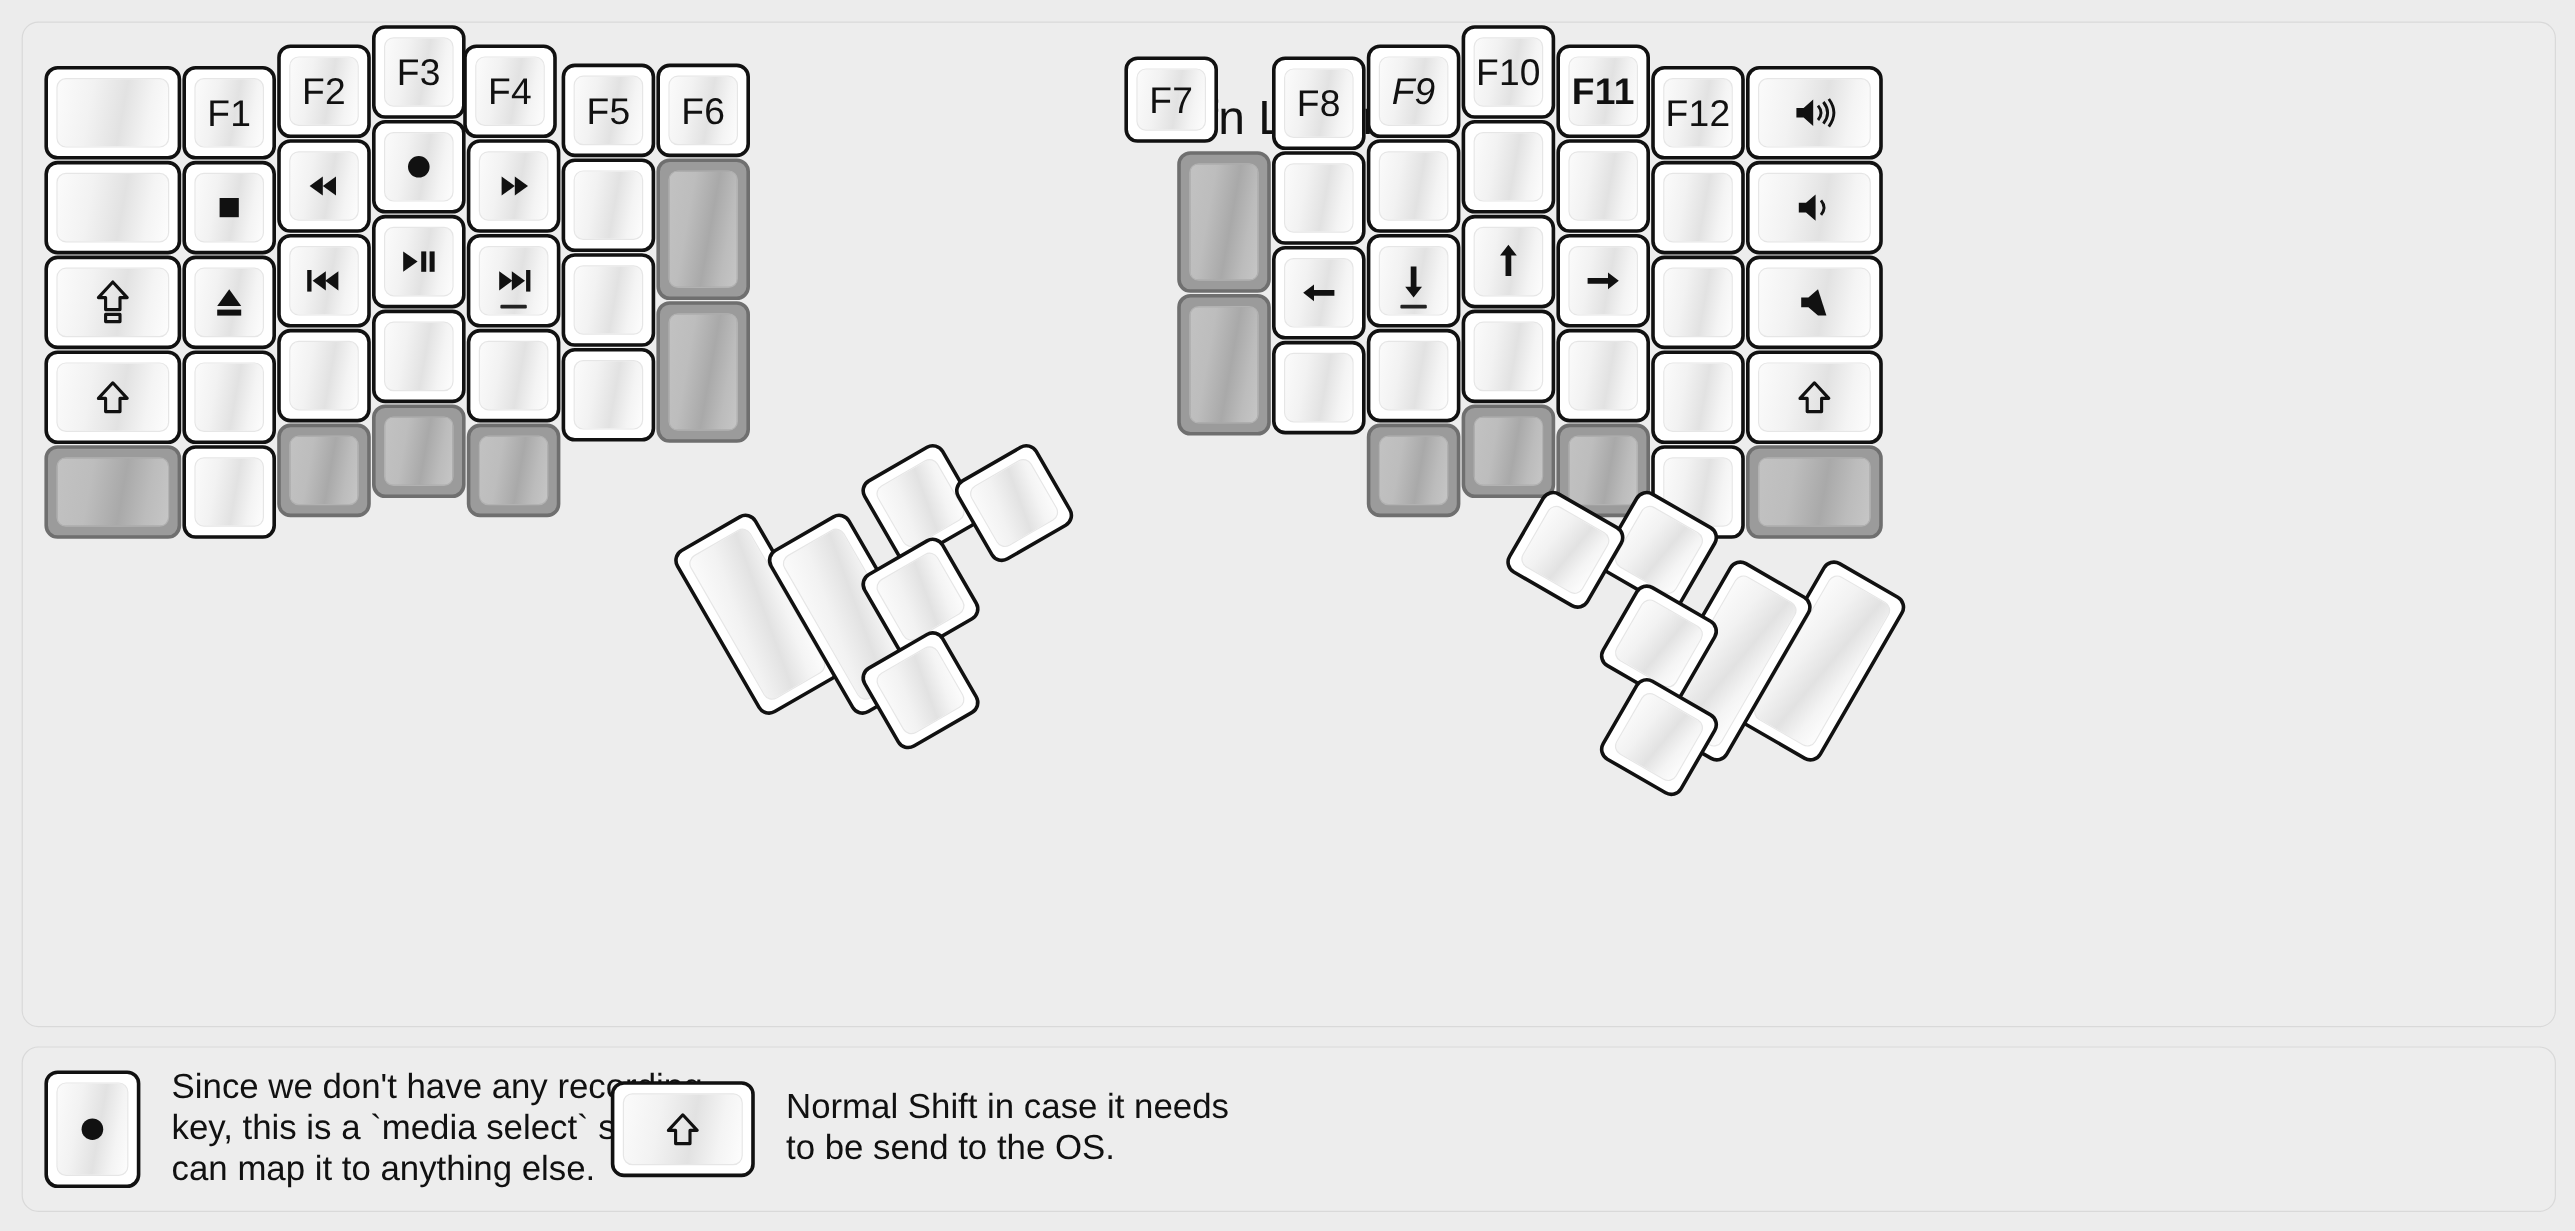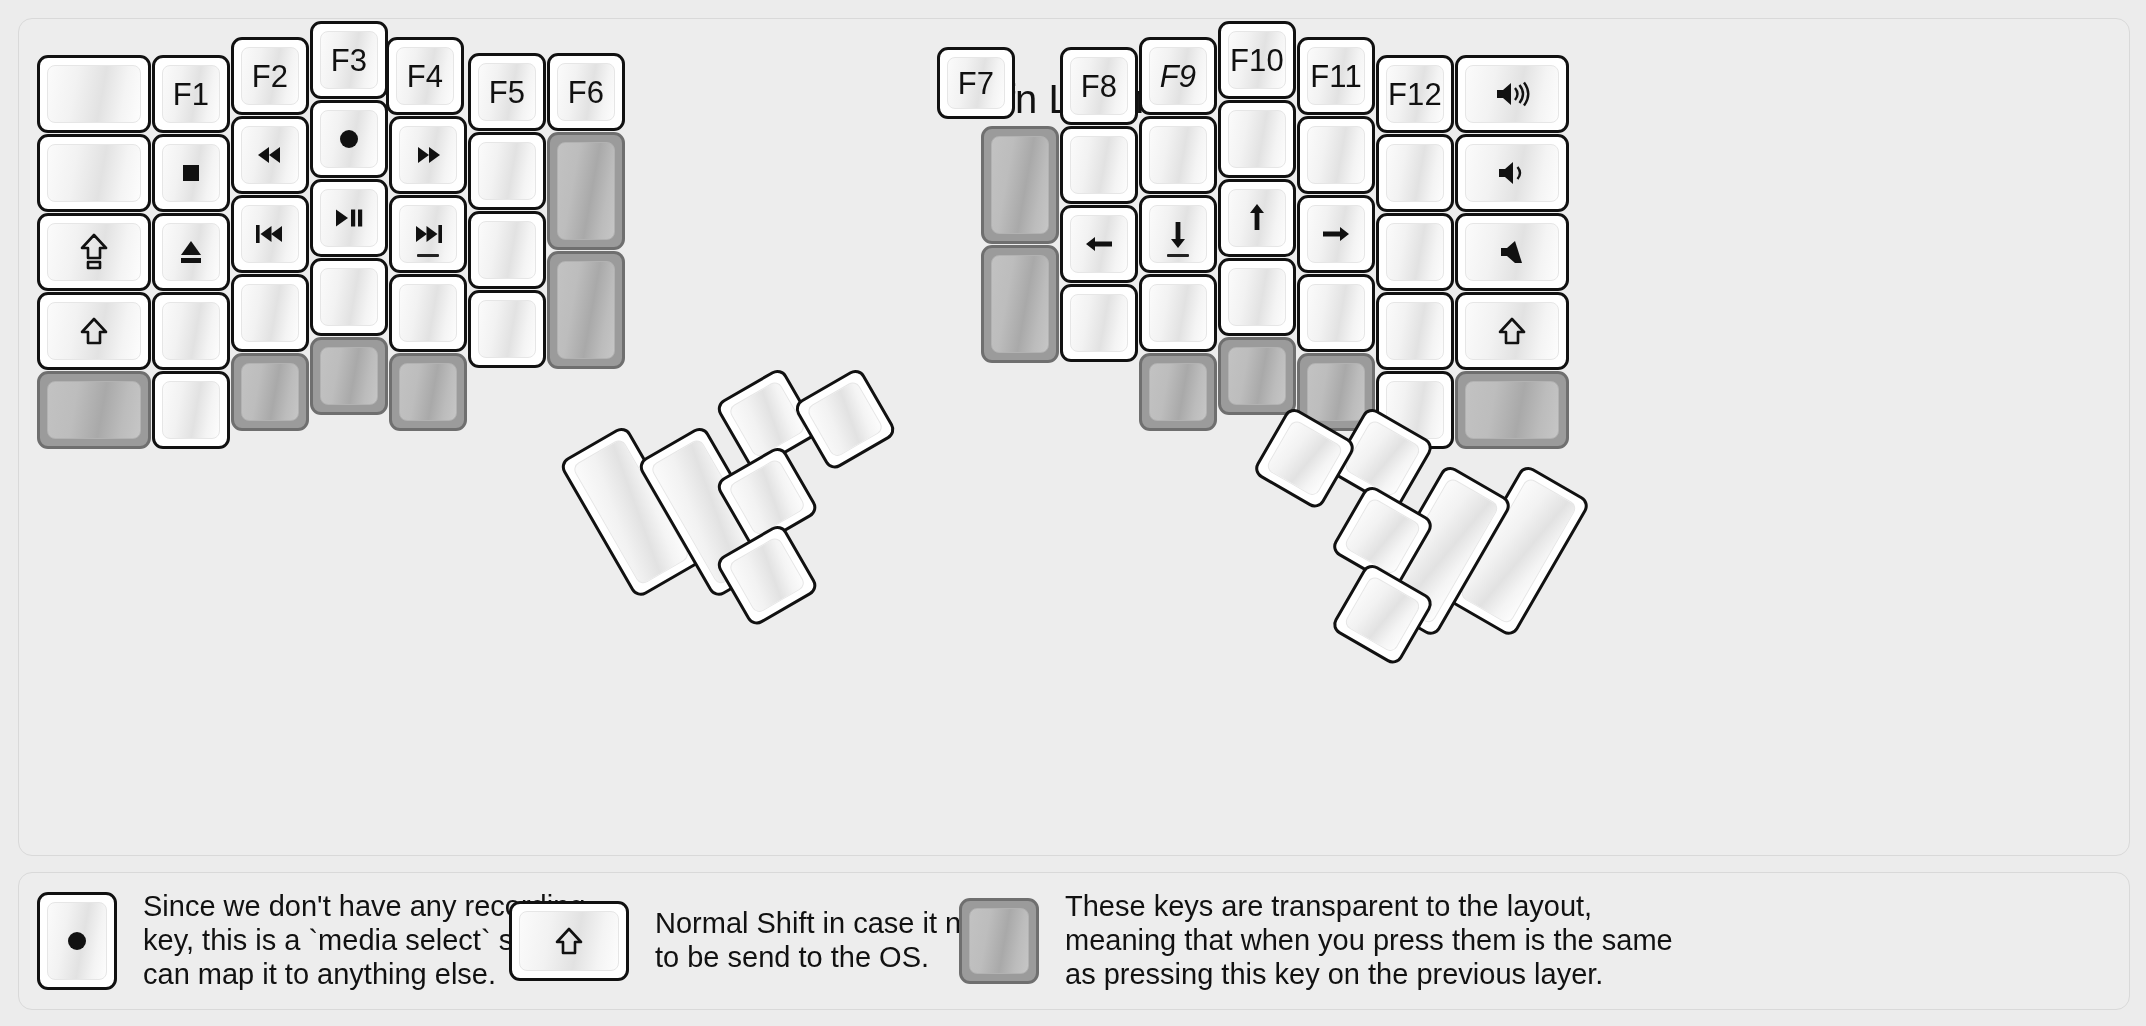--- a/index.html
+++ b/index.html
@@ -307,21 +307,21 @@
               </svg>
             </span>
           </div>
         </div>
         <div class="key" style="width: 78px; height: 78px; left: 1199px; top: 239px;">
           <div class="cap"></div>
         </div>
         <div class="key trans" style="width: 78px; height: 78px; left: 1199px; top: 318px;">
           <div class="cap"></div>
         </div>
-        <div class="key" style="width: 78px; height: 78px; left: 1278px; top: 18px;">
+        <div class="key" style="width: 78px; height: 78px; left: 1278px; top: 18px; font-weight: bold;">
           <div class="cap">
             <span class="fnlabel">F11</span>
           </div>
         </div>
         <div class="key" style="width: 78px; height: 78px; left: 1278px; top: 97px;">
           <div class="cap"></div>
         </div>
         <div class="key" style="width: 78px; height: 78px; left: 1278px; top: 176px;">
           <div class="cap">
             <span>
@@ -462,23 +462,15 @@
             <span>
               <svg class="glyph" width="42" height="42" viewBox="0 0 42 42" fill="none" stroke="#111" stroke-width="2.6" stroke-linejoin="round">
                 <path d="M21 9 L33 22 L27 22 L27 33 L15 33 L15 22 L9 22 Z"></path>
               </svg>
             </span>
           </div>
         </div>
         <div class="lg-text">Normal Shift in case it needs
 to be send to the OS.</div>
       </div>
-      <div class="lg-item" style="left: 940px; top: 16px; height: 104px;">
-        <div class="key trans lg-key" style="width: 80px; height: 86px; position: relative;">
-          <div class="cap"></div>
-        </div>
-        <div class="lg-text">These keys are transparent to the layout,
-meaning that when you press them is the same
-as pressing this key on the previous layer.</div>
-      </div>
     </div>
 
 </div>
 
 </body></html>

